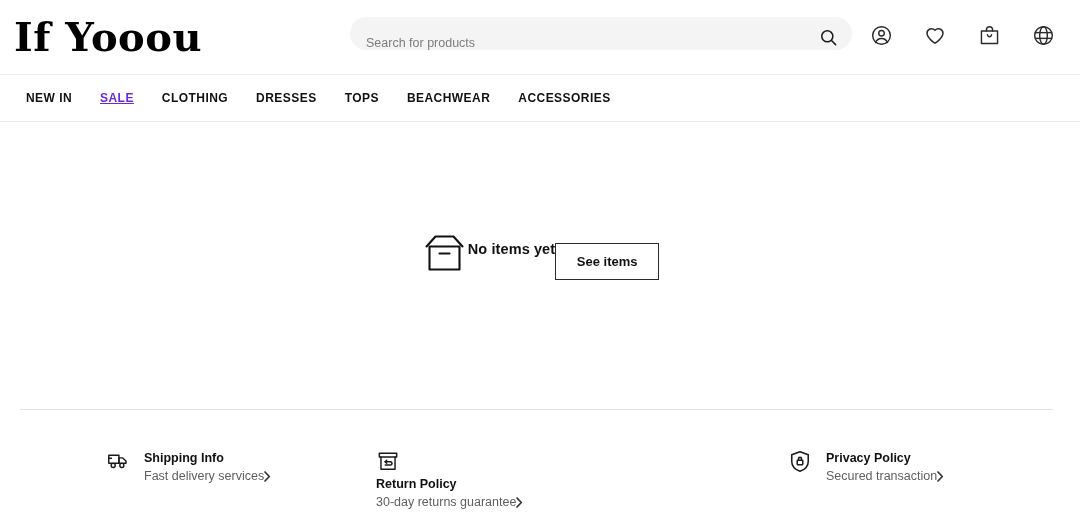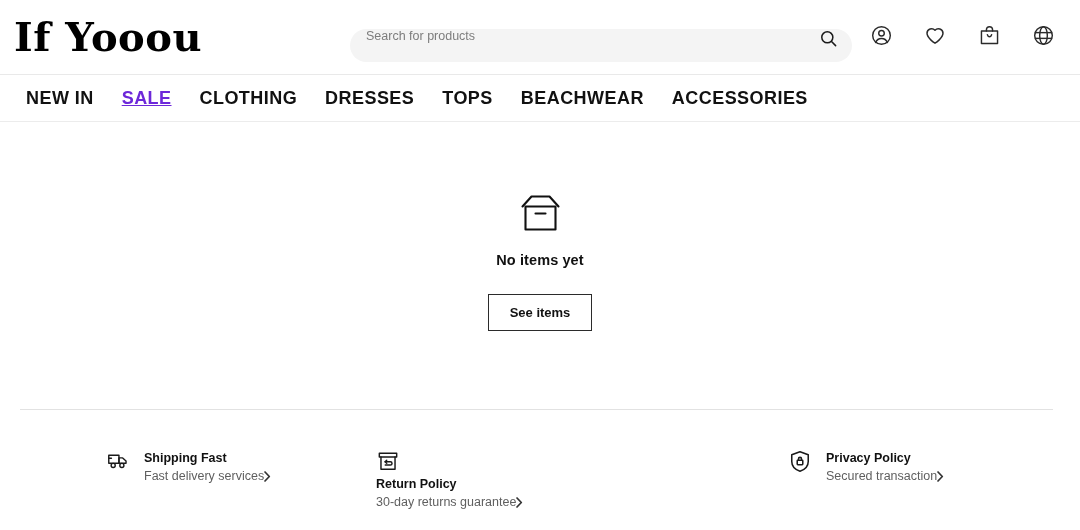--- a/index.html
+++ b/index.html
@@ -32,27 +32,27 @@
     letter-spacing: 0.5px;
     line-height: 1;
     color: #000000;
     white-space: nowrap;
     user-select: none;
   }
 
   .search-wrap {
     position: absolute;
     left: 350px;
-    top: 29px;
+    top: 17px;
     width: 502px;
     height: 33px;
     background: #f4f4f4;
     border-radius: 17px;
     display: flex;
-    align-items: flex-start;
+    align-items: flex-end;
     padding: 0 14px 0 16px;
     box-sizing: border-box;
   }
   .search-input {
     flex: 1;
     border: none;
     outline: none;
     background: transparent;
     font-family: "Liberation Sans", sans-serif;
     font-size: 12.5px;
@@ -93,39 +93,39 @@
   .nav {
     height: 47px;
     box-sizing: border-box;
     border-bottom: 1px solid #ececec;
     display: flex;
     align-items: center;
     padding-left: 12px;
     gap: 0;
   }
   .nav-item {
-    font-size: 18px;
+    font-size: 12px;
     font-weight: 700;
     letter-spacing: 0.45px;
     color: #111111;
     text-decoration: none;
     padding: 0 14px;
     white-space: nowrap;
     cursor: pointer;
   }
   .nav-item.sale {
     color: #6d28d9;
     text-decoration: underline;
   }
 
   
   .main {
     height: 287px;
     display: flex;
-    flex-direction: column;
+    flex-direction: row;
     align-items: center;
     justify-content: center;
     box-sizing: border-box;
     padding-bottom: 8px;
   }
   .empty-icon {
     margin-bottom: 14px;
   }
   .empty-title {
     font-size: 14.5px;
@@ -287,21 +287,21 @@
     <div class="foot-icon">
       <svg width="23" height="20" viewBox="0 0 26 22" fill="none" stroke="#1a1a1a" stroke-width="1.6" stroke-linejoin="round" stroke-linecap="round">
         <path d="M2 4.5h11.5v9H2z"></path>
         <path d="M13.5 7.5h4.2L21.5 11v2.5h-8z"></path>
         <circle cx="7" cy="16" r="2.3"></circle>
         <circle cx="16.8" cy="16" r="2.3"></circle>
         <line x1="2" y1="7.8" x2="5" y2="7.8"></line>
       </svg>
     </div>
     <div class="foot-text">
-      <div class="foot-title">Shipping Fast</div>
+      <div class="foot-title">Shipping Info</div>
       <div class="foot-sub-row">
         <span class="foot-sub">Fast delivery services</span>
         <span class="chev">
           <svg width="7" height="11" viewBox="0 0 7 11" fill="none" stroke="#333" stroke-width="1.7" stroke-linecap="round" stroke-linejoin="round">
             <path d="M1 1l4.3 4.5L1 10"></path>
           </svg>
         </span>
       </div>
     </div>
   </div>

